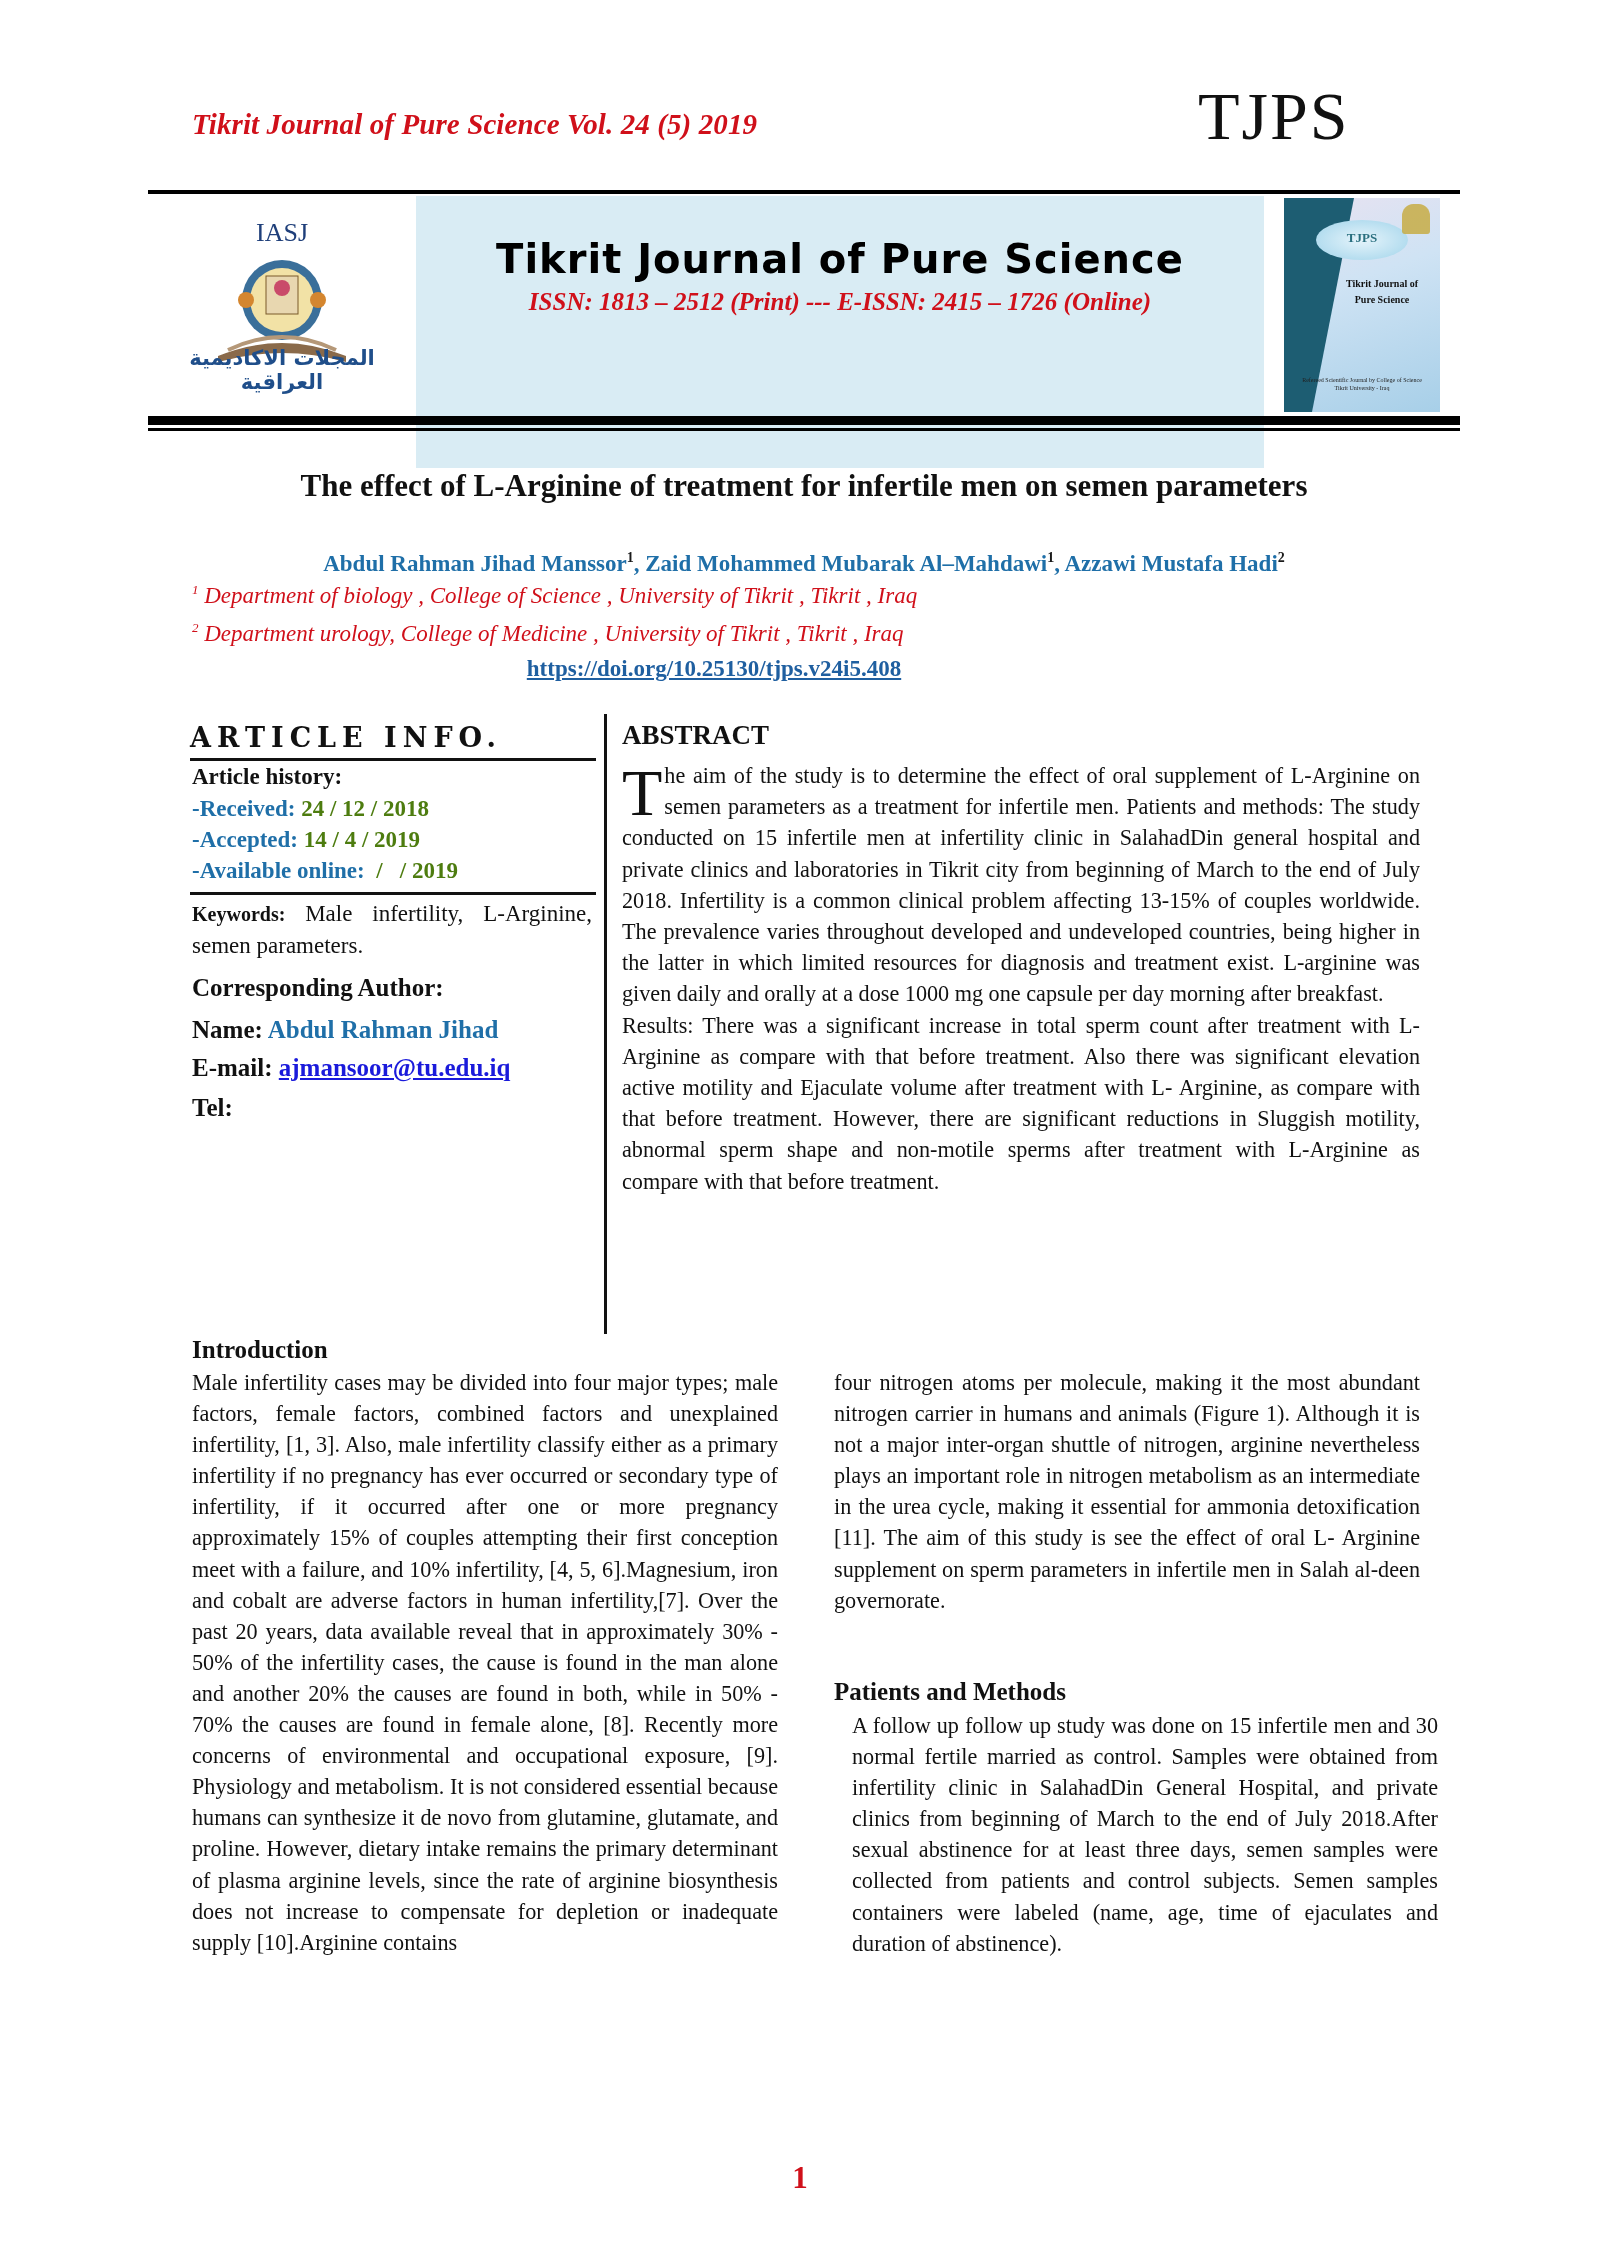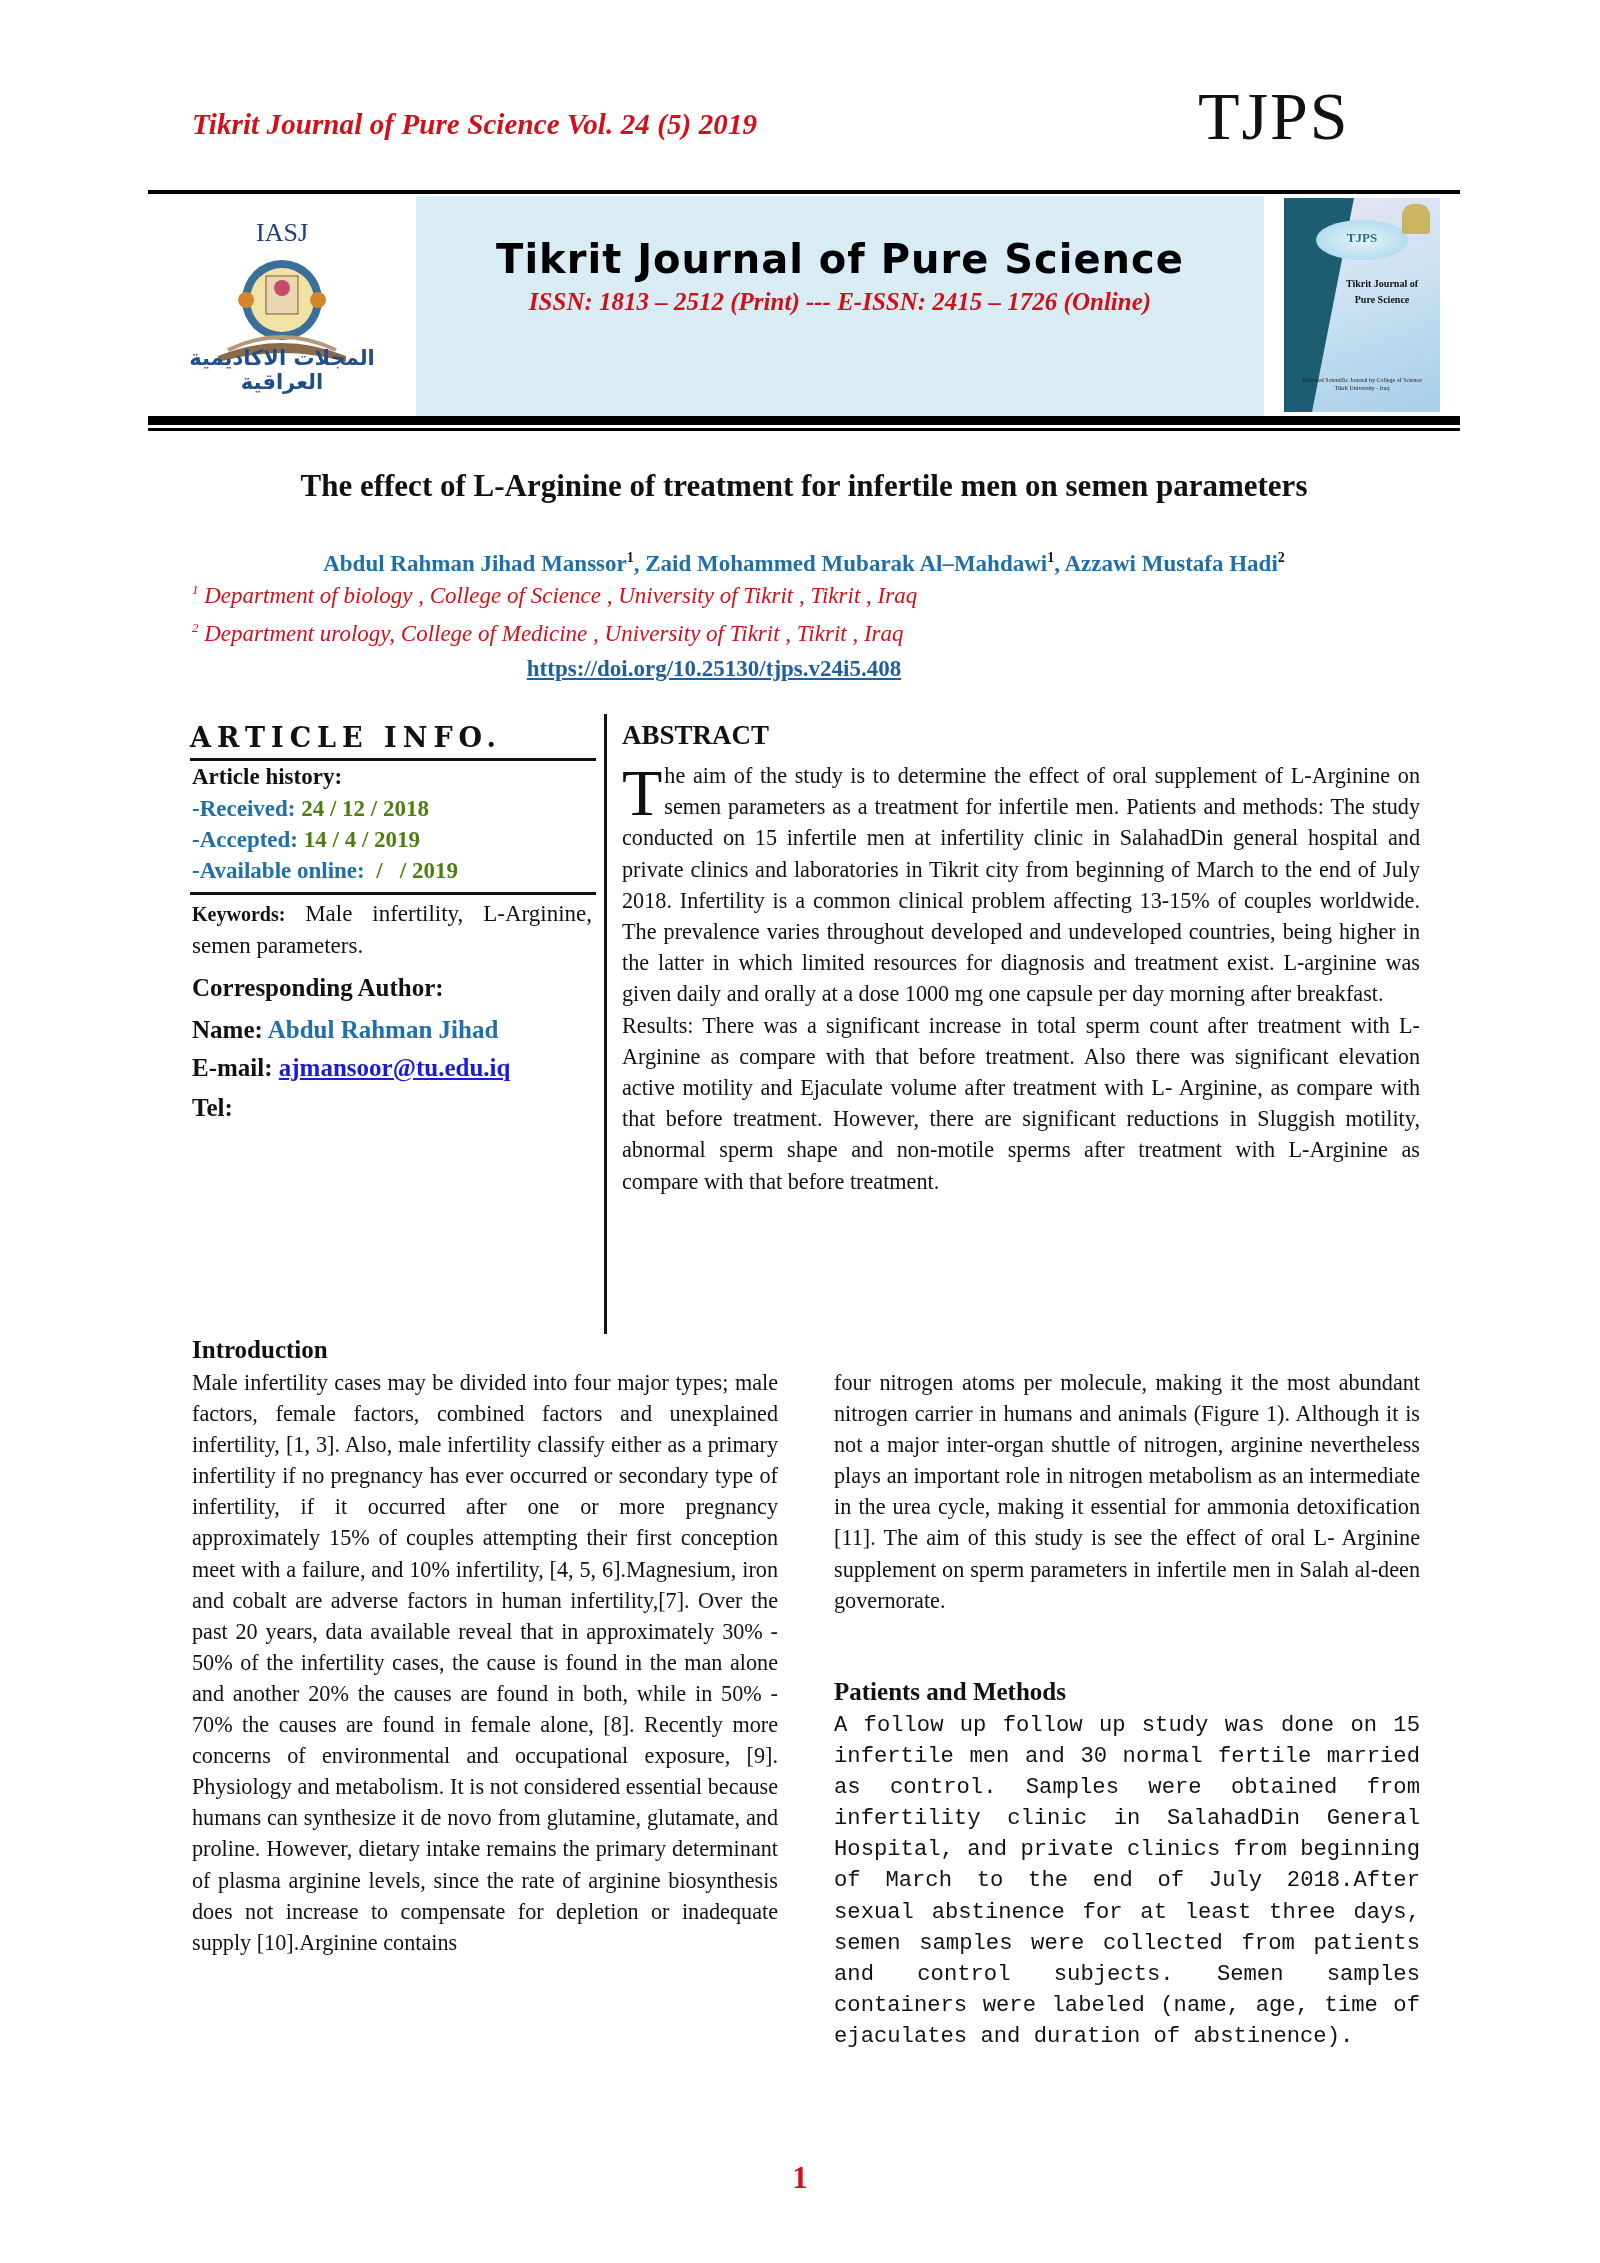--- a/index.html
+++ b/index.html
@@ -6,21 +6,21 @@
   body { width: 1600px; height: 2263px; position: relative; overflow: hidden; font-family: "Liberation Serif", serif; color: #111; }
   .abs { position: absolute; }
 
   
   .running-head { left: 192px; top: 108px; font-style: italic; font-weight: bold; color: #d0101a; font-size: 29px; letter-spacing: 0.1px; }
   .tjps-brand { left: 1198px; top: 82px; font-size: 68px; font-family: "Liberation Serif", serif; color: #111; letter-spacing: 2px; line-height: 1; }
 
   
   .rule-top { left: 148px; top: 190px; width: 1312px; height: 4px; background: #000; }
   .banner-left { left: 148px; top: 194px; width: 268px; height: 222px; background: #fff; }
-  .banner-mid { left: 416px; top: 196px; width: 848px; height: 220px; background: #d9ecf4; }
+  .banner-mid { left: 416px; top: 196px; width: 848px; height: 272px; background: #d9ecf4; }
   .banner-right { left: 1264px; top: 194px; width: 196px; height: 222px; background: #fff; }
   .rule-bottom-thick { left: 148px; top: 416px; width: 1312px; height: 9px; background: #000; }
   .rule-bottom-thin { left: 148px; top: 428px; width: 1312px; height: 3px; background: #000; }
 
   .iasj-label { left: 0; top: 24px; width: 268px; text-align: center; font-size: 26px; color: #1f3f7a; font-family: "Liberation Serif", serif; }
   .iasj-emblem { left: 60px; top: 58px; width: 148px; height: 120px; }
   .iasj-arabic { left: 10px; top: 152px; width: 248px; text-align: center; font-size: 21px; font-weight: bold; color: #1f4e8a; font-family: "DejaVu Sans", sans-serif; direction: rtl; }
 
   .journal-name { left: 0; top: 40px; width: 848px; text-align: center; font-family: "DejaVu Sans", sans-serif; font-weight: bold; font-size: 40px; color: #000; letter-spacing: 1px; }
   .issn { left: 0; top: 92px; width: 848px; text-align: center; font-style: italic; font-weight: bold; font-size: 25px; color: #d0101a; }
@@ -68,21 +68,21 @@
   .dropcap { float: left; font-size: 66px; line-height: 54px; margin-right: 2px; margin-top: 6px; }
   .abstract p { margin: 0; }
 
   
   .sec-head { font-weight: bold; font-size: 25px; }
   .intro-head { left: 192px; top: 1336px; }
   .col { font-size: 22.2px; line-height: 31.1px; text-align: justify; }
   .col-left { left: 192px; top: 1367px; width: 586px; }
   .col-right { left: 834px; top: 1367px; width: 586px; }
   .pm-head { left: 834px; top: 1678px; }
-  .col-right2 { left: 834px; top: 1710px; width: 586px; font-family: Liberation Mono, monospace; }
+  .col-right2 { left: 852px; top: 1710px; width: 586px; }
   .col p { margin: 0; }
 
   .page-num { left: 0; top: 2160px; width: 1600px; text-align: center; font-weight: bold; font-size: 31px; color: #d0101a; }
 </style>
 </head>
 <body>
 
 <div class="abs running-head">Tikrit Journal of Pure Science Vol. 24 (5) 2019</div>
 <div class="abs tjps-brand">TJPS</div>
 

